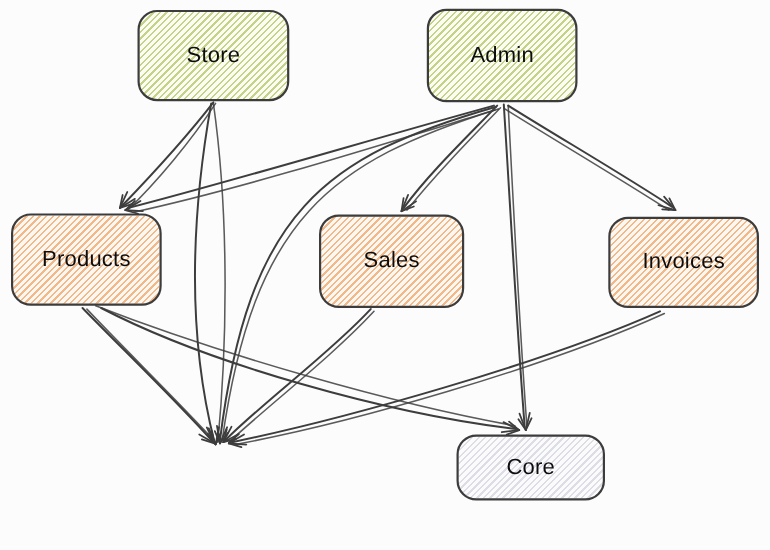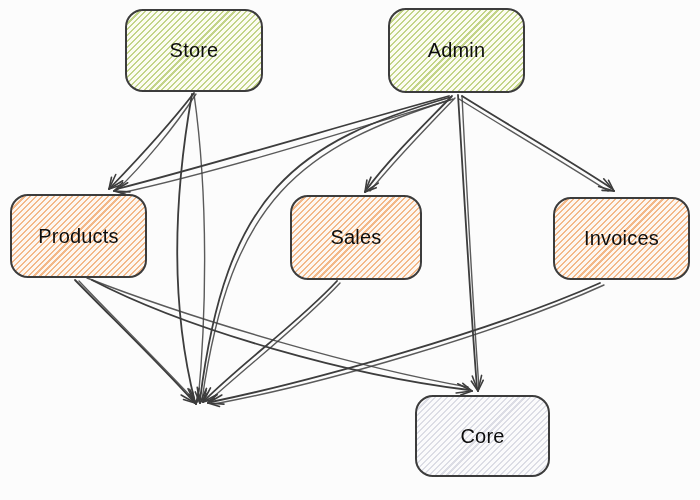--- a/index.html
+++ b/index.html
@@ -128,16 +128,16 @@
   </div>
     <div class="node" style="left: 290px; top: 195px; width: 132px; height: 85px; border-color: rgb(60, 60, 60); background: repeating-linear-gradient(135deg, rgb(243, 184, 136) 0px, rgb(243, 184, 136) 1.5px, rgb(253, 247, 241) 1.5px, rgb(253, 247, 241) 4.2px);">
     <span class="node-label" style="color: rgb(13, 13, 13);">Sales</span>
   </div>
     <div class="node" style="left: 10px; top: 194px; width: 137px; height: 84px; border-color: rgb(60, 60, 60); background: repeating-linear-gradient(135deg, rgb(243, 184, 136) 0px, rgb(243, 184, 136) 1.5px, rgb(253, 247, 241) 1.5px, rgb(253, 247, 241) 4.2px);">
     <span class="node-label" style="color: rgb(13, 13, 13);">Products</span>
   </div>
     <div class="node" style="left: 553px; top: 197px; width: 137px; height: 83px; border-color: rgb(60, 60, 60); background: repeating-linear-gradient(135deg, rgb(243, 184, 136) 0px, rgb(243, 184, 136) 1.5px, rgb(253, 247, 241) 1.5px, rgb(253, 247, 241) 4.2px);">
     <span class="node-label" style="color: rgb(13, 13, 13);">Invoices</span>
   </div>
-    <div class="node" style="left: 415px; top: 395px; width: 135px; height: 82px; border-color: rgb(60, 60, 60); background: repeating-linear-gradient(135deg, rgb(220, 221, 229) 0px, rgb(220, 221, 229) 1.5px, rgb(251, 251, 252) 1.5px, rgb(251, 251, 252) 4.2px); text-align: right;">
+    <div class="node" style="left: 415px; top: 395px; width: 135px; height: 60px; border-color: rgb(60, 60, 60); background: repeating-linear-gradient(135deg, rgb(220, 221, 229) 0px, rgb(220, 221, 229) 1.5px, rgb(251, 251, 252) 1.5px, rgb(251, 251, 252) 4.2px); text-align: right;">
     <span class="node-label" style="color: rgb(13, 13, 13);">Core</span>
   </div>
   </div>
 
 </body></html>

